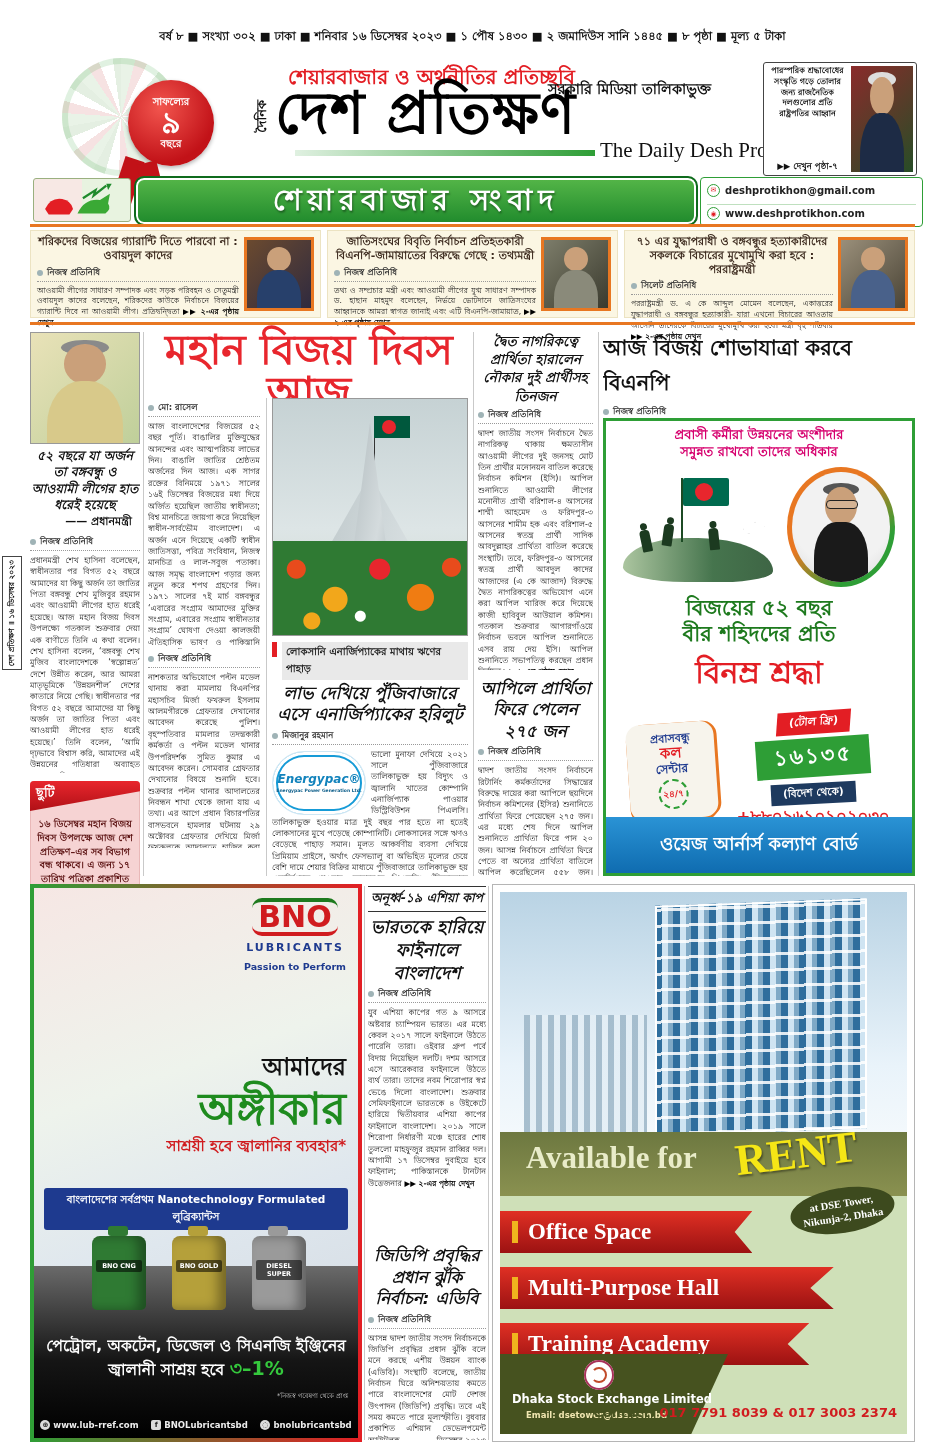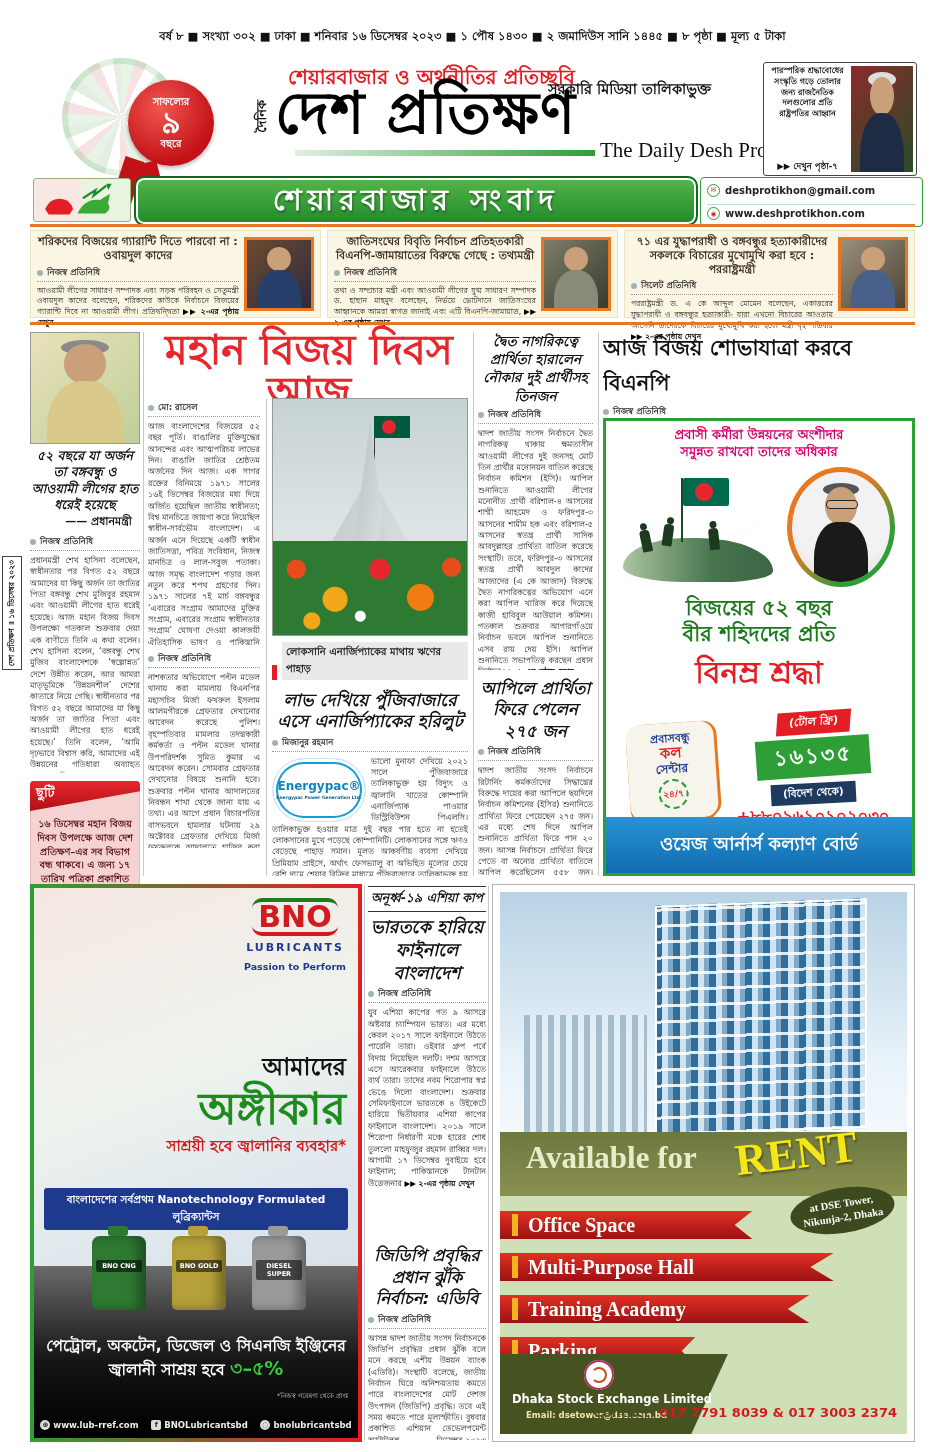--- a/index.html
+++ b/index.html
@@ -73,27 +73,27 @@
   .mflag::after{content:"";position:absolute;left:8px;top:4px;width:14px;height:14px;border-radius:50%;background:#e8262d;}
   .mpole{position:absolute;left:52%;top:7%;width:1.5px;height:34%;background:#333;}
   .flowers{position:absolute;left:0;bottom:0;width:100%;height:40%;background:
       radial-gradient(circle at 12% 30%,#e84b1c 0 9px,rgba(0,0,0,0) 10px),
       radial-gradient(circle at 32% 62%,#f2a71b 0 12px,rgba(0,0,0,0) 13px),
       radial-gradient(circle at 55% 30%,#e8262d 0 10px,rgba(0,0,0,0) 11px),
       radial-gradient(circle at 76% 60%,#f07c12 0 13px,rgba(0,0,0,0) 14px),
       radial-gradient(circle at 92% 28%,#e84b1c 0 9px,rgba(0,0,0,0) 10px),
       radial-gradient(circle at 45% 80%,#fff 0 5px,rgba(0,0,0,0) 6px),
       radial-gradient(circle at 20% 85%,#f2a71b 0 8px,rgba(0,0,0,0) 9px),#2f7a33;}
-  .kicker{display:flex;align-items:flex-end;gap:5px;margin:6px 0 10px;}
+  .kicker{display:flex;align-items:flex-start;gap:5px;margin:6px 0 3px;}
   .kicker .kbar{width:5px;height:15px;background:#e31e24;flex:0 0 auto;}
   .kicker .ktx{flex:1;background:#e9e9e9;font-size:10px;font-weight:bold;padding:2px 4px;color:#222;}
   .epac-logo{float:left;width:92px;height:62px;border:1px solid #cde6f4;border-radius:6px;margin:2px 5px 2px 0;
       display:flex;flex-direction:column;align-items:center;justify-content:center;background:#fff;
       box-shadow:inset 0 0 0 3px #fff,inset 0 0 0 5px #169bd7;border-radius:50px;}
-  .epac-name{color:#1283bc;font-weight:bold;font-size:12px;}
+  .epac-name{color:#1283bc;font-weight:bold;font-size:12px;font-style:italic;}
   .epac-sub{color:#0d5e8a;font-size:4.5px;font-weight:bold;}
   
   .holiday{position:relative;margin-top:8px;background:#f6d3d3;border-radius:4px;height:128px;overflow:hidden;
       box-shadow:inset 0 0 0 1px #e9b8b8;}
   .holiday .rib{position:absolute;top:0;left:0;width:100%;height:30px;background:linear-gradient(#e8262d,#b01016);
       clip-path:polygon(0 0,100% 0,100% 34%,0 100%);}
   .holiday .rlabel{position:absolute;top:2px;left:6px;color:#fff;font-weight:bold;font-size:13px;}
   .holiday .htext{position:absolute;top:36px;left:6px;right:6px;font-size:9.5px;font-weight:bold;color:#5a1010;
       text-align:center;line-height:1.45;}
   
@@ -177,23 +177,23 @@
   .tower::after{content:"";position:absolute;inset:0;background:repeating-linear-gradient(0deg,rgba(255,255,255,.85) 0 3px,rgba(0,0,0,0) 3px 16px);}
   .tower2{position:absolute;left:6%;bottom:-2%;width:30%;height:130px;background:repeating-linear-gradient(90deg,#9fb8c9 0 6px,#e3eef5 6px 12px);opacity:.9;}
   .dse-band{position:absolute;left:0;top:240px;width:100%;height:64px;background:linear-gradient(#6d7840,#8a9150);}
   .dse-avail{position:absolute;left:26px;top:248px;font-family:"Liberation Serif","DejaVu Serif",serif;
       font-size:31px;font-weight:bold;color:#e9ecc9;}
   .dse-rent{position:absolute;left:235px;top:236px;font-size:44px;font-weight:bold;color:#f5e616;transform:rotate(-7deg);
       font-family:"Liberation Serif","DejaVu Serif",serif;text-shadow:1px 2px 2px rgba(0,0,0,.4);}
   .dse-oval{position:absolute;right:12px;top:296px;background:#3d4a1e;color:#fff;font-weight:bold;font-size:10.5px;
       padding:9px 12px;border-radius:50%;transform:rotate(-9deg);text-align:center;line-height:1.3;
       font-family:"Liberation Serif","DejaVu Serif",serif;}
-  .ribn{position:relative;height:28px;margin:11px 0 14px 0;background:linear-gradient(#e03024,#9c1212);
+  .ribn{position:relative;height:42px;margin:11px 0 14px 0;background:linear-gradient(#e03024,#9c1212);
       clip-path:polygon(0 0,100% 0,93% 50%,100% 100%,0 100%);display:flex;align-items:center;color:#fff;
-      font-family:"Liberation Serif","DejaVu Serif",serif;font-weight:bold;font-size:20px;}
+      font-family:"Liberation Serif","DejaVu Serif",serif;font-weight:bold;font-size:23px;}
   .ribn .yb{width:6px;height:22px;background:#f0b41e;margin:0 10px 0 12px;flex:0 0 auto;}
   .dse-bot{position:absolute;left:0;bottom:0;width:100%;height:80px;}
   .dse-bot .poly{position:absolute;inset:0;background:#46521f;clip-path:polygon(0 0,56% 0,47% 100%,0 100%);}
   .dse-logo{position:absolute;left:84px;top:6px;width:30px;height:30px;border-radius:50%;background:#fff;
       box-shadow:inset 0 0 0 2px #a8325a;}
   .dse-logo::after{content:"";position:absolute;inset:7px;border-radius:50%;border:2px solid #c14b2a;border-left-color:transparent;}
   .dse-co{position:absolute;left:12px;top:38px;color:#fff;font-weight:bold;font-size:11.5px;}
   .dse-em{position:absolute;left:26px;top:56px;color:#f0e6b0;font-weight:bold;font-size:8.5px;}
   .dse-ct{position:absolute;right:10px;bottom:14px;font-size:13px;font-weight:bold;color:#46521f;}
   .dse-ct b{color:#d01c1f;}
@@ -482,21 +482,21 @@
         <div class="bottle" style="left:58px;background:#2f7a33;">
             <span>BNO CNG</span>
           </div>
         <div class="bottle" style="left:138px;background:#b5a03a;">
             <span>BNO GOLD</span>
           </div>
         <div class="bottle" style="left:218px;background:#9a9a9a;">
             <span>DIESEL SUPER</span>
           </div>
         <div class="bno-t1">পেট্রোল, অকটেন, ডিজেল ও সিএনজি ইঞ্জিনের</div>
-        <div class="bno-t2"><span>জ্বালানী সাশ্রয় হবে </span><em>৩–৫%</em></div>
+        <div class="bno-t2"><span>জ্বালানী সাশ্রয় হবে </span><em>৩–1%</em></div>
         <div class="bno-note">*নিজস্ব গবেষণা থেকে প্রাপ্ত</div>
         <div class="bno-foot">
           <span class="fi">
               <span class="fglyph round">⊕</span>
               <span>www.lub-rref.com</span>
             </span>
           <span class="fi">
               <span class="fglyph">f</span>
               <span>BNOLubricantsbd</span>
             </span>

